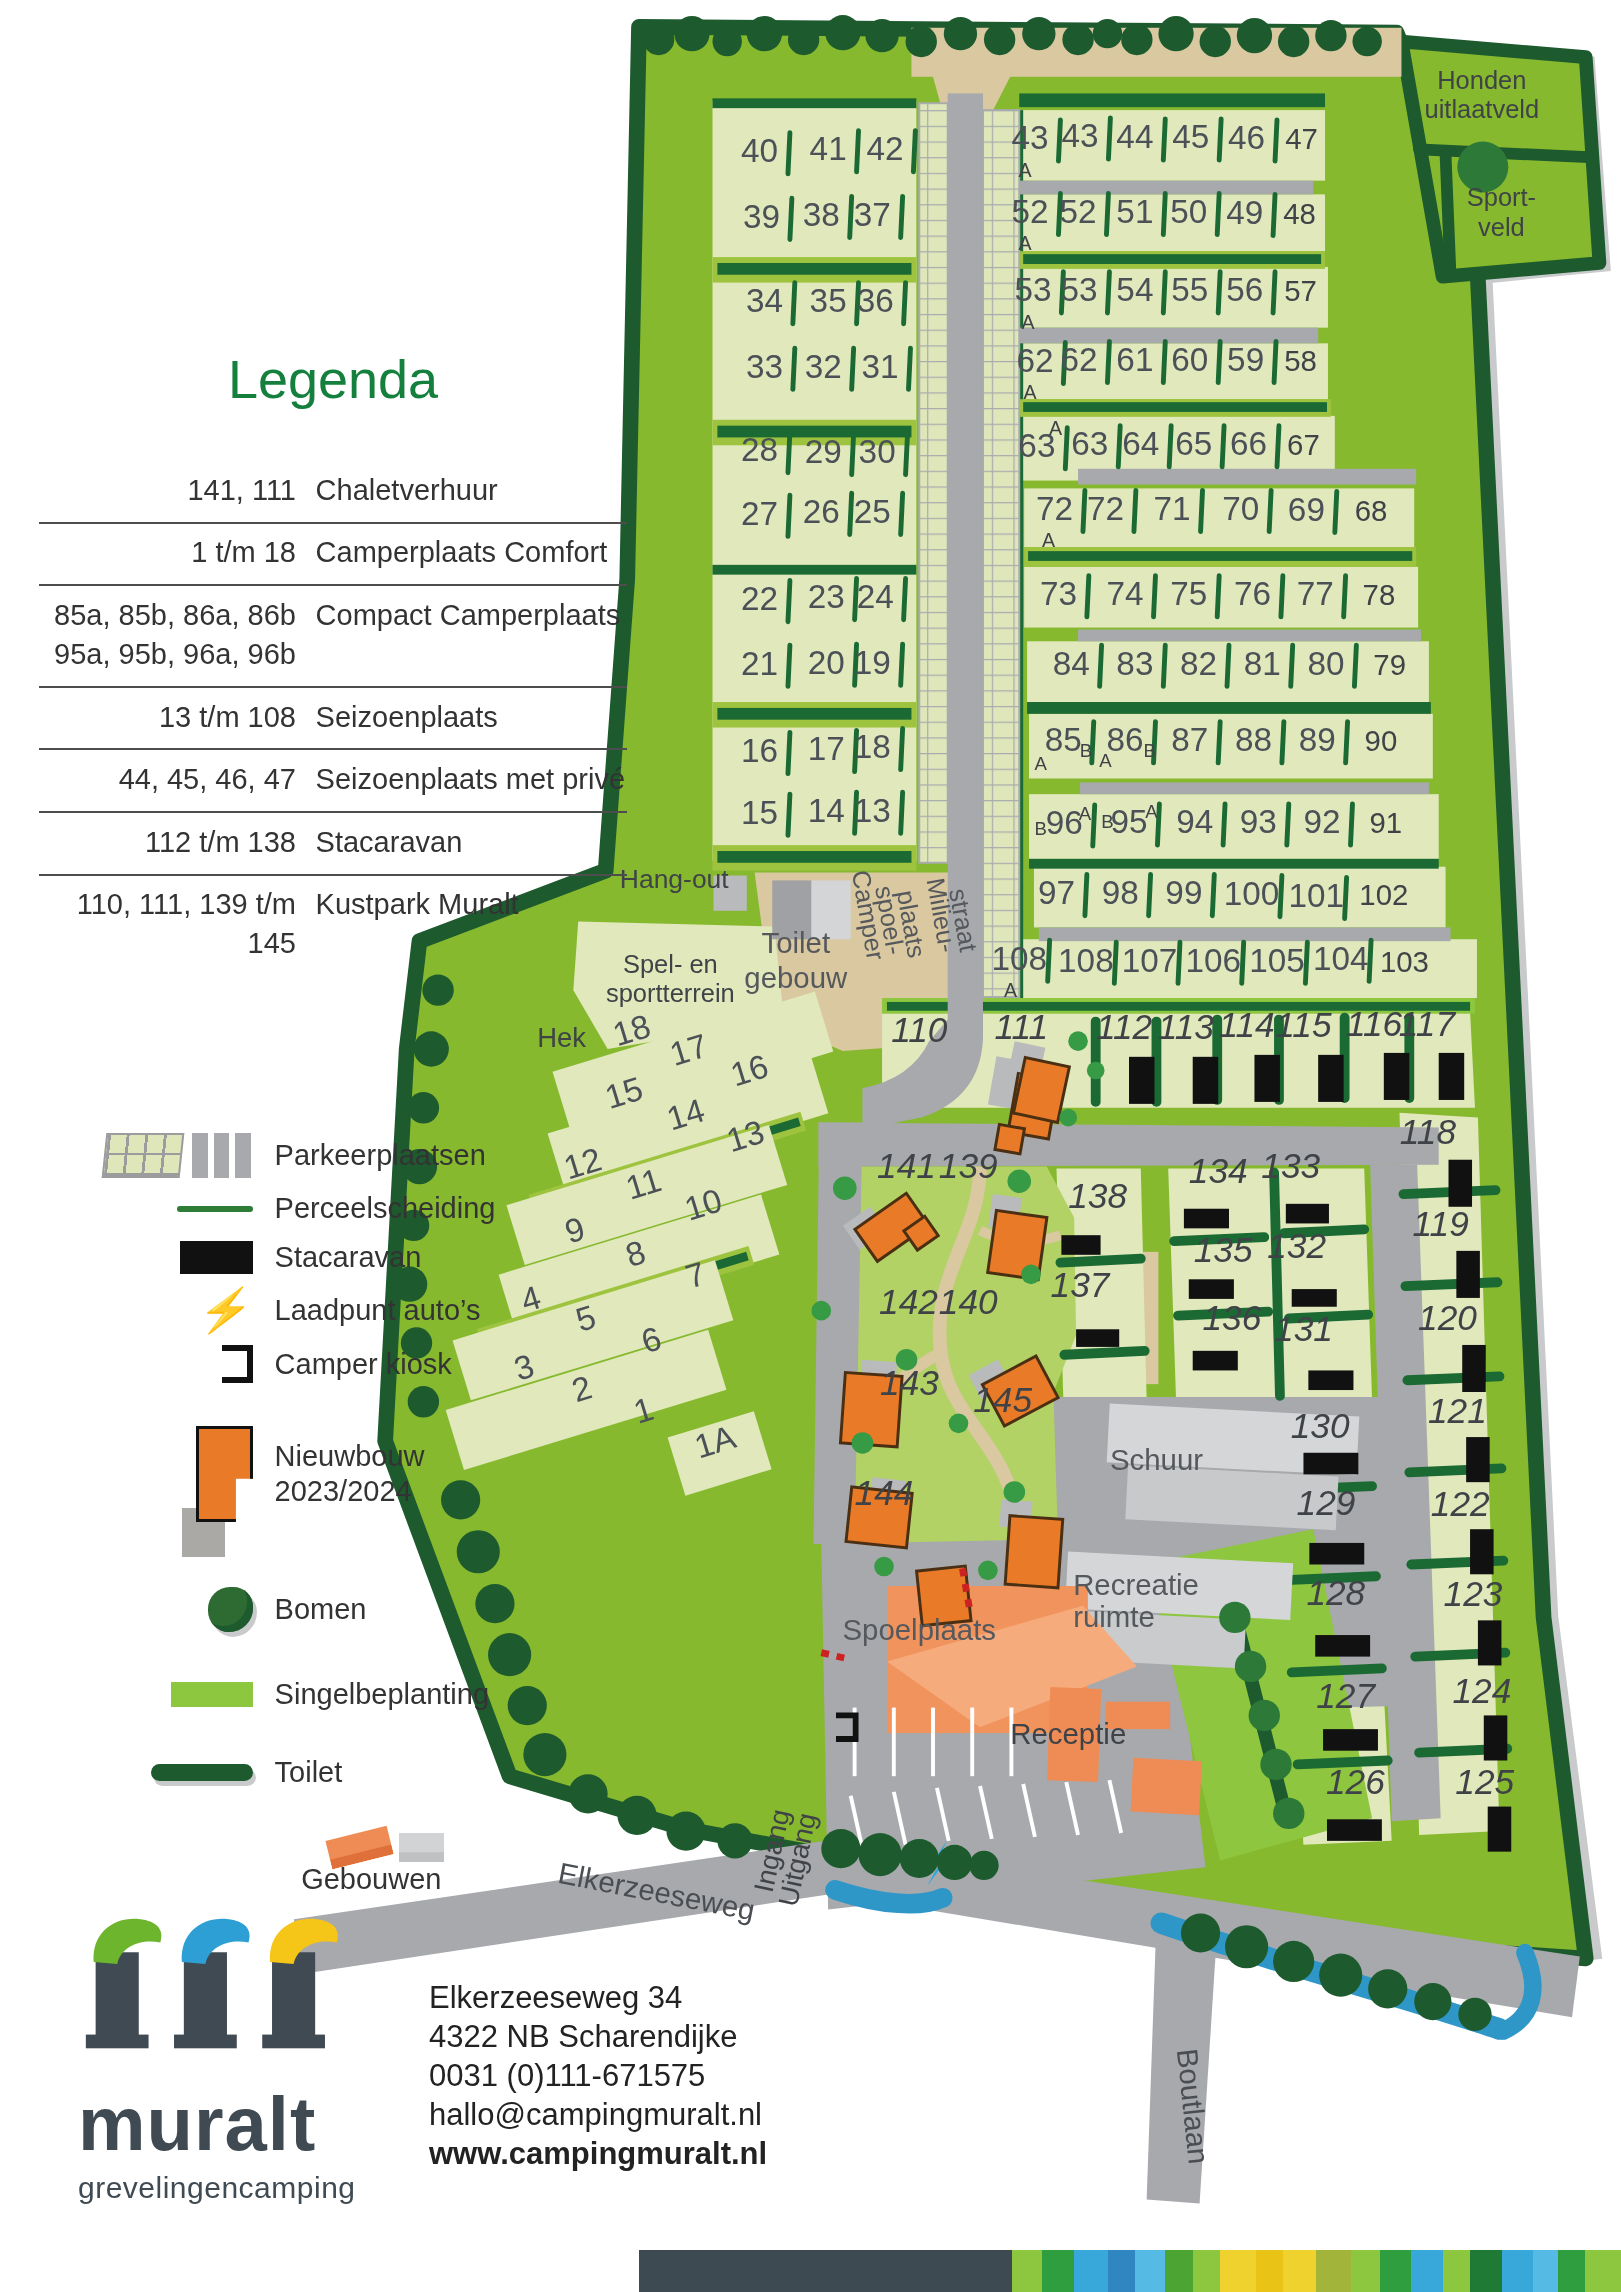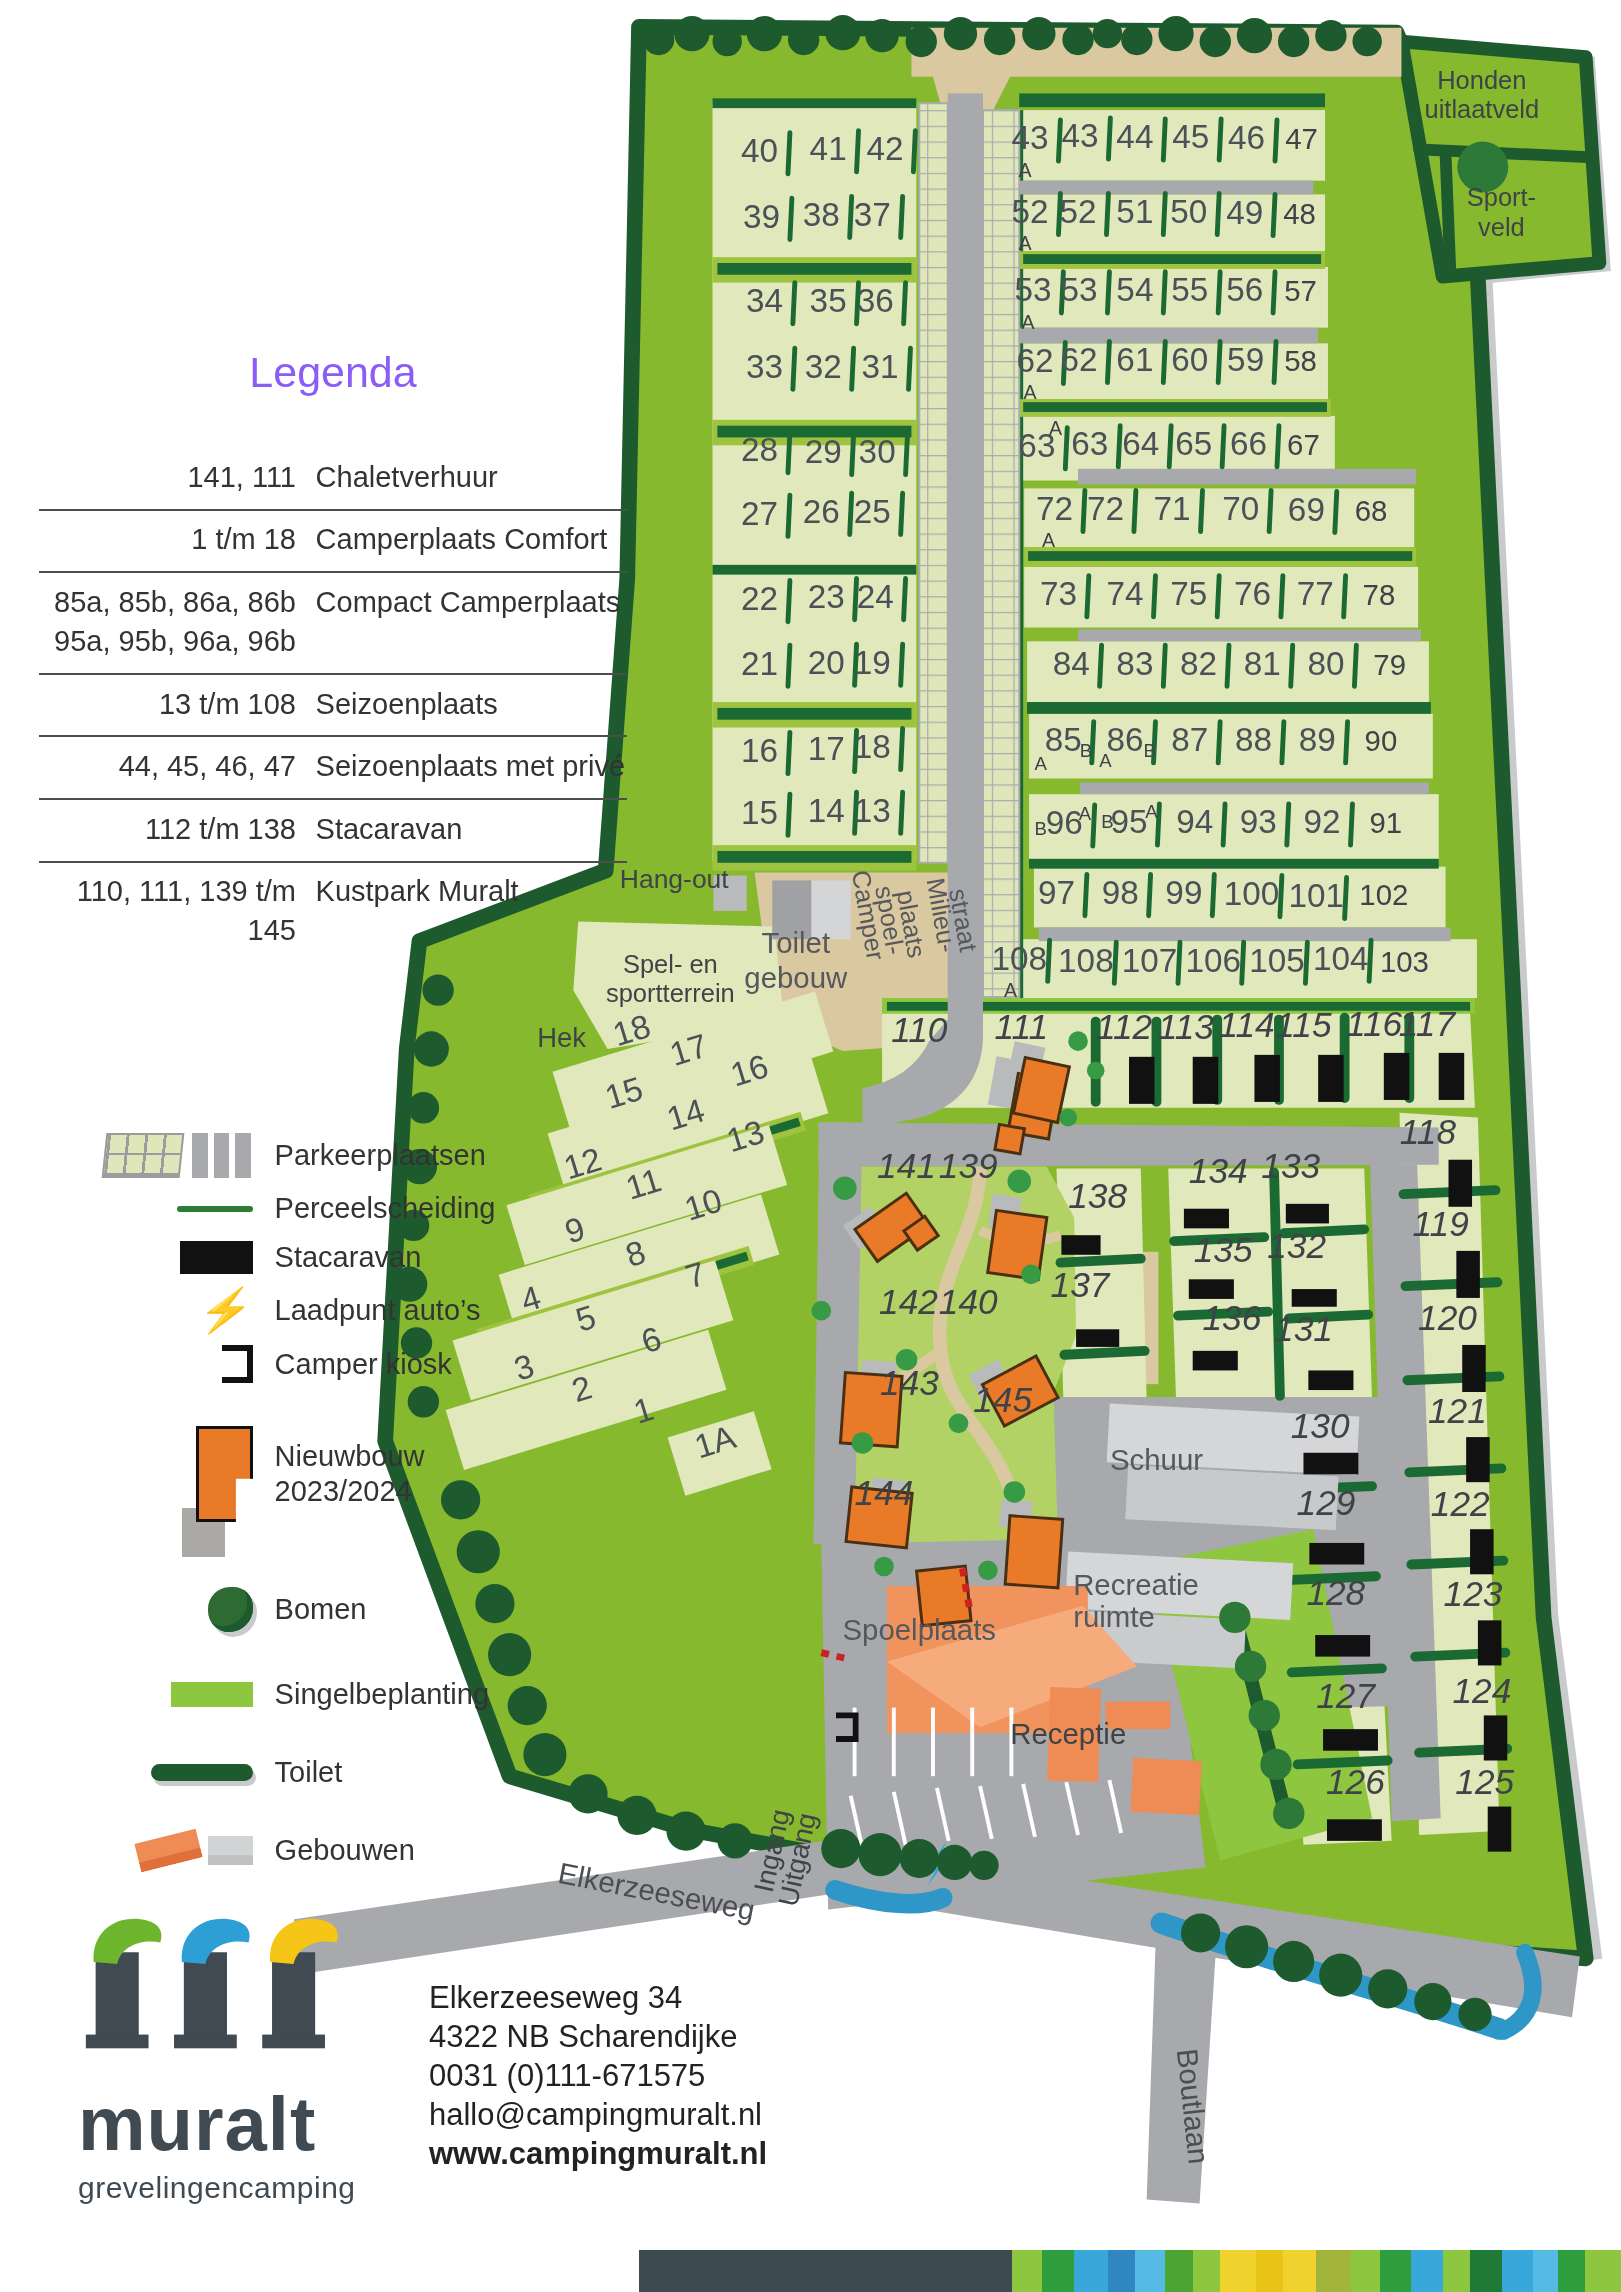--- a/index.html
+++ b/index.html
@@ -1,33 +1,33 @@
 <!DOCTYPE html>
 <html><head>
 <meta charset="utf-8">
 <style>
   html,body{margin:0;padding:0;}
   body{width:1621px;height:2293px;position:relative;background:#ffffff;
        font-family:"Liberation Sans", sans-serif;color:#3f4347;overflow:hidden;}
   #map-svg{position:absolute;left:0;top:0;width:1621px;height:2293px;}
   
   .legend{position:absolute;left:39px;top:348px;width:588px;}
-  .legend h1{font-size:43px;font-weight:normal;text-align:center;margin:0 0 51px 0;color:#8b5cf6;}
+  .legend h1{font-size:54px;font-weight:normal;text-align:center;margin:0 0 51px 0;color:#15803d;}
   .l-row{display:flex;align-items:flex-start;padding:9.8px 0 11.8px 0;border-bottom:2px solid #4d4d4d;}
   .l-row:last-child{border-bottom:none;}
   .l-row:first-child{border-top:none;}
   .l-codes{width:257px;text-align:right;font-size:29px;flex:none;line-height:39px;color:#333;}
   .l-label{font-size:29px;padding-left:19.6px;line-height:39px;color:#333;white-space:nowrap;overflow:hidden;}
   
   .iconlegend{position:absolute;left:86px;top:1119px;width:549px;}
   .ic-row{display:flex;align-items:center;margin-top:13.7px;}
   .ic-box{width:167px;flex:none;display:flex;justify-content:flex-end;align-items:center;gap:9.8px;}
   .ic-label{font-size:29px;padding-left:21.6px;color:#333;line-height:35px;}
   .ic-nieuwbouw{margin-top:43px;} .ic-bomen{margin-top:65px;}
-  .ic-singel{margin-top:45px;} .ic-hagen{margin-top:43px;} .ic-gebouwen{margin-top:43px;}
+  .ic-singel{margin-top:45px;} .ic-hagen{margin-top:43px;} .ic-gebouwen{margin-top:43px;flex-direction:column;}
   
   .i-grid{width:74px;height:41px;background:
       repeating-linear-gradient(90deg,#9a9c9e 0 2.9px,transparent 2.9px 18.6px),
       repeating-linear-gradient(0deg,#9a9c9e 0 2.9px,transparent 2.9px 20.6px),#dfe7ba;
       border:2.9px solid #9a9c9e;transform:skewX(-6deg);}
   .i-stripes{width:61px;height:45px;background:
       repeating-linear-gradient(90deg,#a7a9ac 0 15.7px,#ffffff 15.7px 21.6px);}
   .i-perceel{width:76px;height:5.9px;background:#2e7d36;border-radius:2.9px;}
   .i-staca{width:73px;height:33px;background:#111111;}
   .i-laad{font-size:43px;color:#2ba8de;line-height:1;transform:skewX(-8deg);font-weight:bold;}

